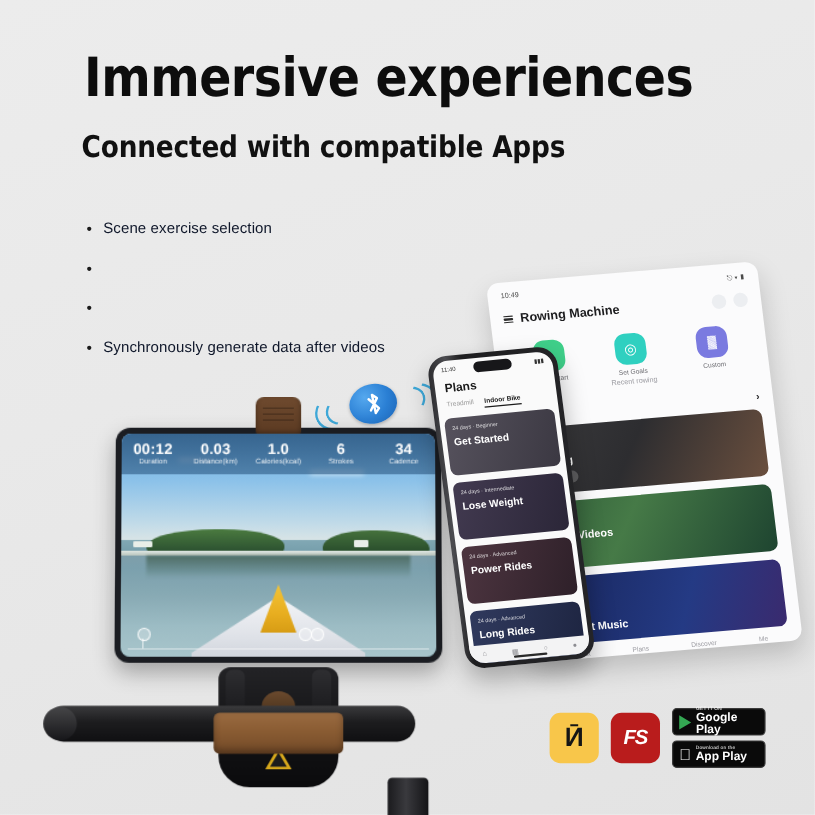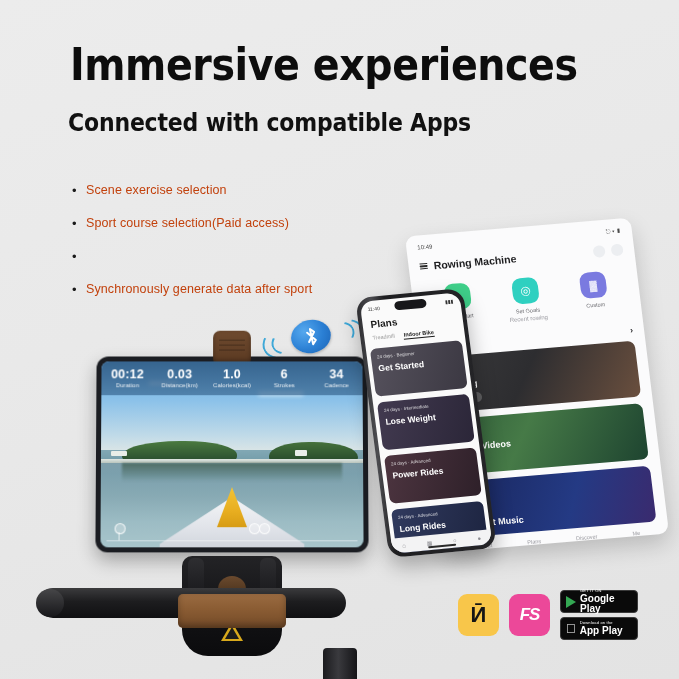--- a/index.html
+++ b/index.html
@@ -30,21 +30,21 @@
   }
 
   
   .bullets{position:absolute;left:72px;top:182px;width:340px;}
   .bullet{display:flex;align-items:flex-start;margin-bottom:16px;}
   .bullet .dot{
     width:14px;flex:0 0 14px;color:#1a1a1a;font-size:13px;line-height:17px;
     text-align:left;
   }
   .bullet .btxt{
-    font-size:12.5px;color:#c2410c;line-height:17px;
+    font-size:12.5px;color:#0f172a;line-height:17px;
     letter-spacing:0.1px;
   }
 
   
   .bt-wrap{position:absolute;left:264px;top:312px;width:86px;height:56px;}
   .bt-oval{
     position:absolute;left:27px;top:8px;width:40px;height:33px;
     border-radius:50%;
     background:radial-gradient(circle at 35% 30%,#55a8ee 0%,#2a7fd4 55%,#1c63b5 100%);
     transform:rotate(-12deg);
@@ -238,21 +238,21 @@
     background:linear-gradient(90deg,#1b1b1e,#3a3a3e 45%,#141417);
     border-radius:4px 4px 0 0;
   }
 
   
   .logos{position:absolute;left:458px;top:586px;width:180px;height:58px;
     display:flex;align-items:center;gap:10px;}
   .lg{border-radius:9px;display:flex;align-items:center;justify-content:center;
     font-weight:bold;}
   .lg-kino{width:42px;height:42px;background:#f8c64a;color:#151515;font-size:22px;}
-  .lg-fs{width:42px;height:42px;background:#ec4899;color:#fff;font-size:17px;
+  .lg-fs{width:42px;height:42px;background:#b91c1c;color:#fff;font-size:17px;
     font-style:italic;letter-spacing:-1px;}
   .stores{display:flex;flex-direction:column;gap:4px;}
   .store{width:78px;height:23px;background:#0a0a0a;border-radius:4px;
     display:flex;align-items:center;gap:4px;padding:0 5px;box-sizing:border-box;
     border:1px solid #3a3a3a;}
   .store .st-tx{display:flex;flex-direction:column;line-height:1;}
   .store .st-sm{font-size:4px;color:#fff;letter-spacing:.2px;}
   .store .st-lg{font-size:10px;color:#fff;font-weight:bold;margin-top:1px;}
   .play-tri{width:0;height:0;border-top:6px solid transparent;border-bottom:6px solid transparent;
     border-left:10px solid #34a853;}
@@ -266,28 +266,27 @@
   <div class="headline">Immersive experiences</div>
   <div class="subhead">Connected with compatible Apps</div>
 
   <div class="bullets">
     <div class="bullet">
       <span class="dot">•</span>
       <span class="btxt">Scene exercise selection</span>
     </div>
     <div class="bullet">
       <span class="dot">•</span>
-      <span class="btxt">Sport course selection(Paid access)</span>
     </div>
     <div class="bullet">
       <span class="dot">•</span>
     </div>
     <div class="bullet">
       <span class="dot">•</span>
-      <span class="btxt">Synchronously generate data after sport</span>
+      <span class="btxt">Synchronously generate data after videos</span>
     </div>
   </div>
 
   <div class="bt-wrap">
     <div class="arc arcL1"></div>
     <div class="arc arcL2"></div>
     <div class="arc arcR1"></div>
     <div class="arc arcR2"></div>
     <div class="bt-oval">
       <div class="bt-glyph">

